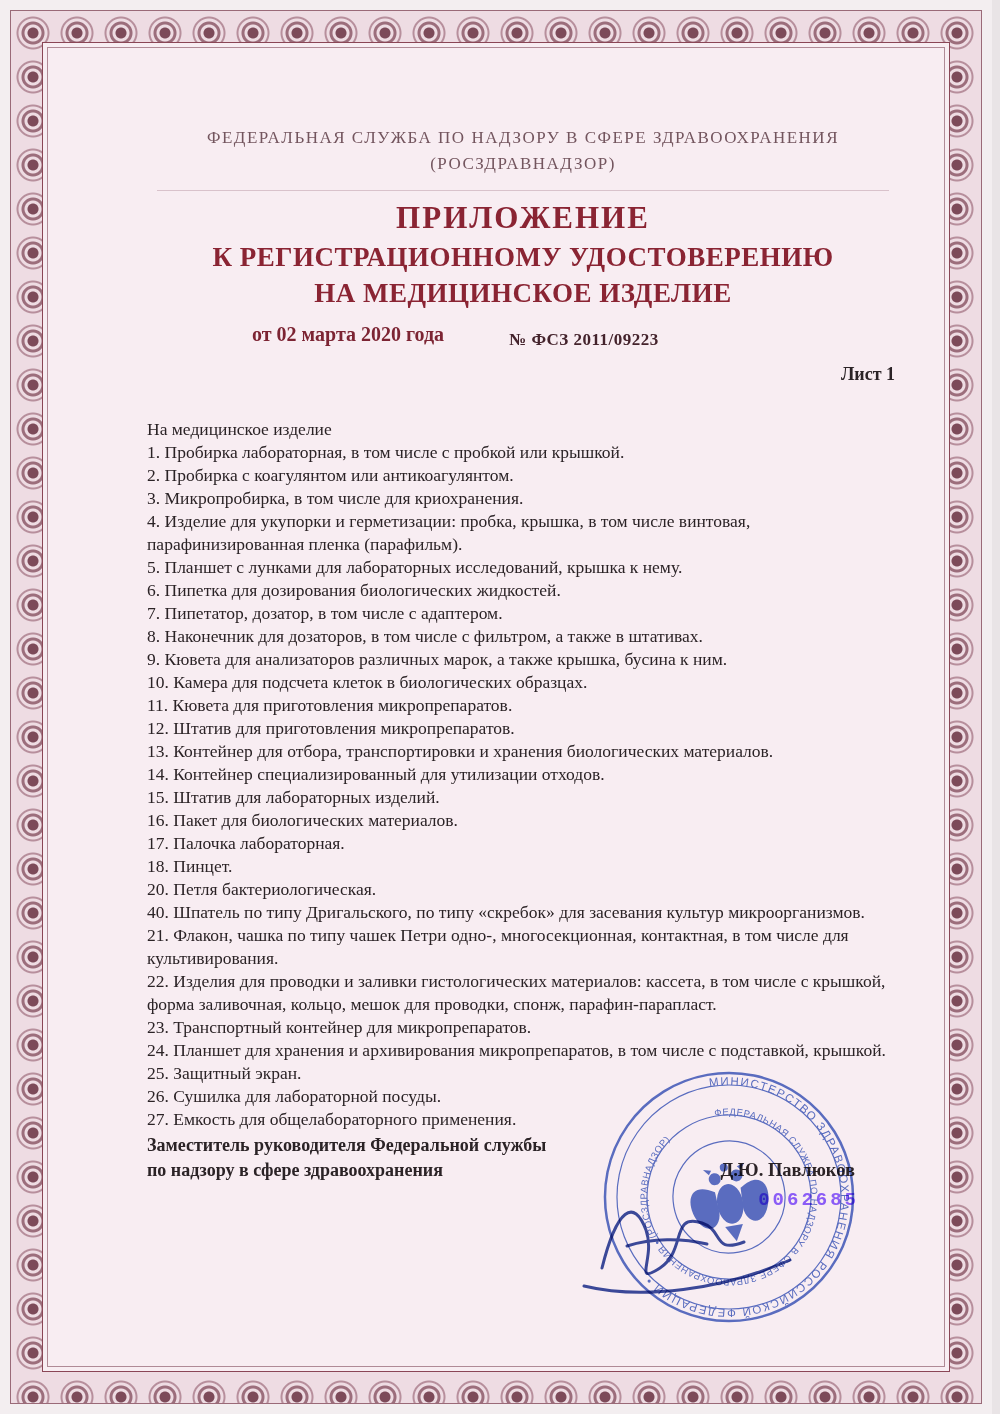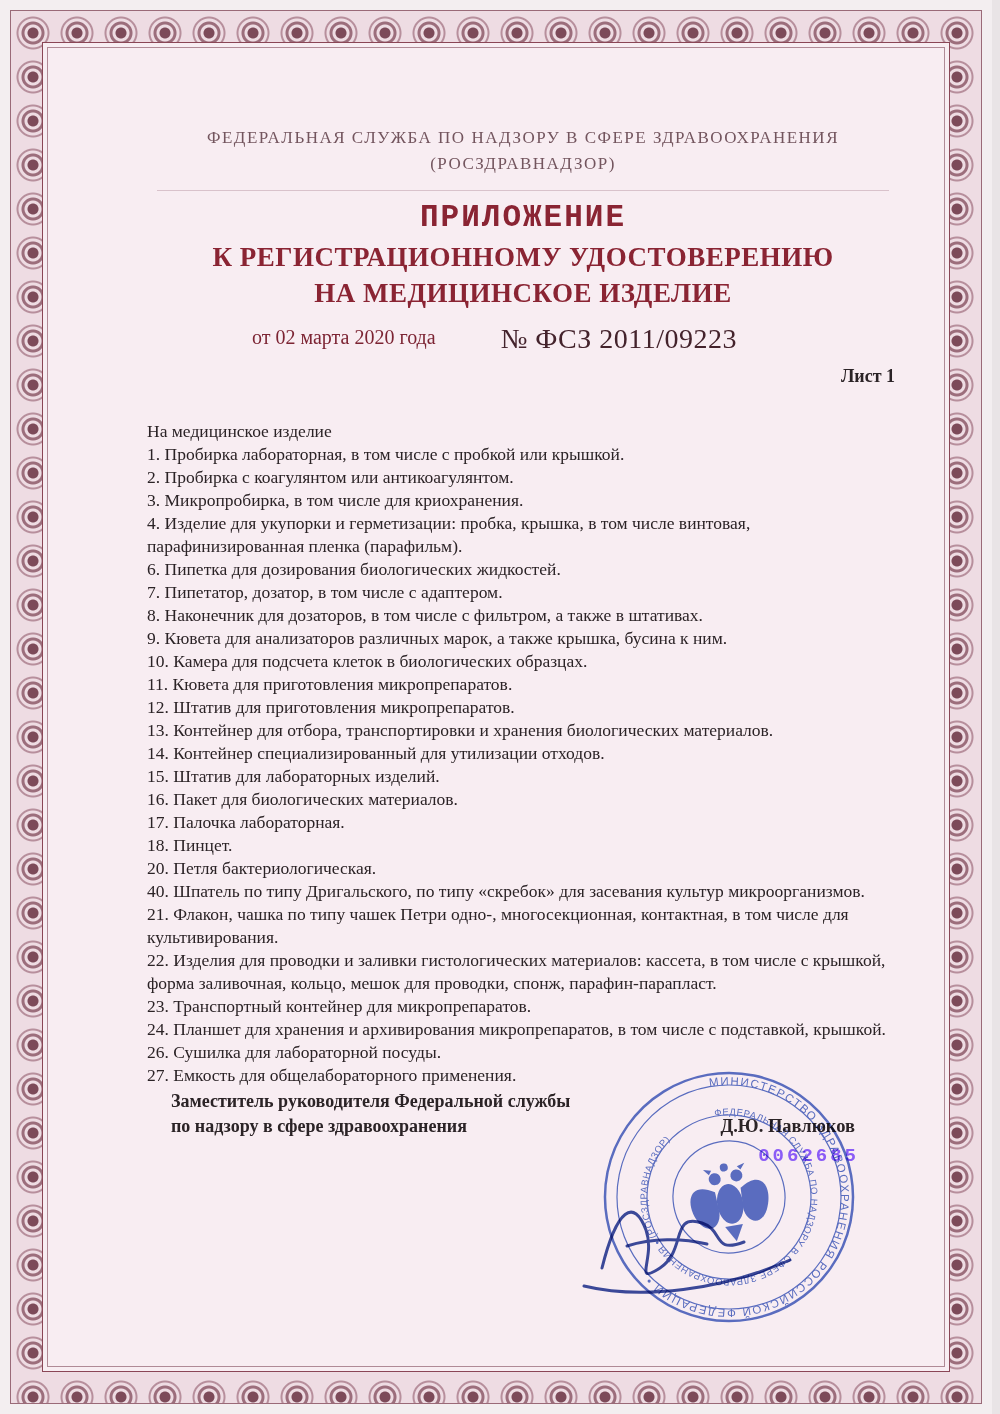--- a/index.html
+++ b/index.html
@@ -46,33 +46,33 @@
   }
   .divider {
     height:1px; background:#d9c2cb;
     margin:13px 10px 4px 10px;
   }
   .title {
     text-align:center;
     color:#8a2433;
     font-weight:bold;
   }
-  .title .t1 { font-size:31px; line-height:42px; letter-spacing:2px; margin-top:6px;font-family:Liberation Mono, monospace; }
+  .title .t1 { font-size:31px; line-height:42px; letter-spacing:2px; margin-top:6px; }
   .title .t2, .title .t3 { font-size:27px; line-height:36px; letter-spacing:0.5px; }
-  .date-row { display:flex; align-items:baseline; margin-top:12px; font-weight:normal; }
+  .date-row { display:flex; align-items:baseline; margin-top:12px; font-weight:bold; }
   .date-text { margin-left:105px; color:#7c2433; font-size:20px; }
-  .number-text { margin-left:65px; color:#44232c; font-size:28px; position:relative; top:4px; letter-spacing:0.5px; }
+  .number-text { margin-left:65px; color:#44232c; font-size:17px; position:relative; top:4px; letter-spacing:0.5px; }
   .sheet-no { text-align:right; font-weight:bold; font-size:18px; margin-top:16px; padding-right:4px; }
   .body-block { margin-top:32px; }
   .intro { }
   .product-heading { font-weight:bold; }
   .list-item { }
   .signatory-row {
     display:flex; justify-content:space-between; align-items:flex-end;
-    font-weight:bold; font-size:18px; line-height:25px; margin-top:2px;margin-left:24px;
+    font-weight:bold; font-size:18px; line-height:25px; margin-top:2px;
   }
   .signatory-name { font-size:18.5px; padding-right:44px; white-space:nowrap; }
   .serial {
     text-align:right;
     font-family:"Liberation Mono","DejaVu Sans Mono",monospace;
     font-weight:bold;
     color:#8b5cf6;
     font-size:19px;
     letter-spacing:3px;
     margin-top:6px;
@@ -126,20 +126,21 @@
         <div class="list">
 
             <div class="list-item">1. Пробирка лабораторная, в том числе с пробкой или крышкой.</div>
 
             <div class="list-item">2. Пробирка с коагулянтом или антикоагулянтом.</div>
 
             <div class="list-item">3. Микропробирка, в том числе для криохранения.</div>
 
             <div class="list-item">4. Изделие для укупорки и герметизации: пробка, крышка, в том числе винтовая, парафинизированная пленка (парафильм).</div>
 
+            <div class="list-item">5. Планшет с лунками для лабораторных исследований, крышка к нему.</div>
 
             <div class="list-item">6. Пипетка для дозирования биологических жидкостей.</div>
 
             <div class="list-item">7. Пипетатор, дозатор, в том числе с адаптером.</div>
 
             <div class="list-item">8. Наконечник для дозаторов, в том числе с фильтром, а также в штативах.</div>
 
             <div class="list-item">9. Кювета для анализаторов различных марок, а также крышка, бусина к ним.</div>
 
             <div class="list-item">10. Камера для подсчета клеток в биологических образцах.</div>
@@ -165,20 +166,21 @@
             <div class="list-item">40. Шпатель по типу Дригальского, по типу «скребок» для засевания культур микроорганизмов.</div>
 
             <div class="list-item">21. Флакон, чашка по типу чашек Петри одно-, многосекционная, контактная, в том числе для культивирования.</div>
 
             <div class="list-item">22. Изделия для проводки и заливки гистологических материалов: кассета, в том числе с крышкой, форма заливочная, кольцо, мешок для проводки, спонж, парафин-парапласт.</div>
 
             <div class="list-item">23. Транспортный контейнер для микропрепаратов.</div>
 
             <div class="list-item">24. Планшет для хранения и архивирования микропрепаратов, в том числе с подставкой, крышкой.</div>
 
+            <div class="list-item">25. Защитный экран.</div>
 
             <div class="list-item">26. Сушилка для лабораторной посуды.</div>
 
             <div class="list-item">27. Емкость для общелабораторного применения.</div>
           </div>
       </div>
 
       <div class="signatory-row">
         <div>
           <div>Заместитель руководителя Федеральной службы</div>

